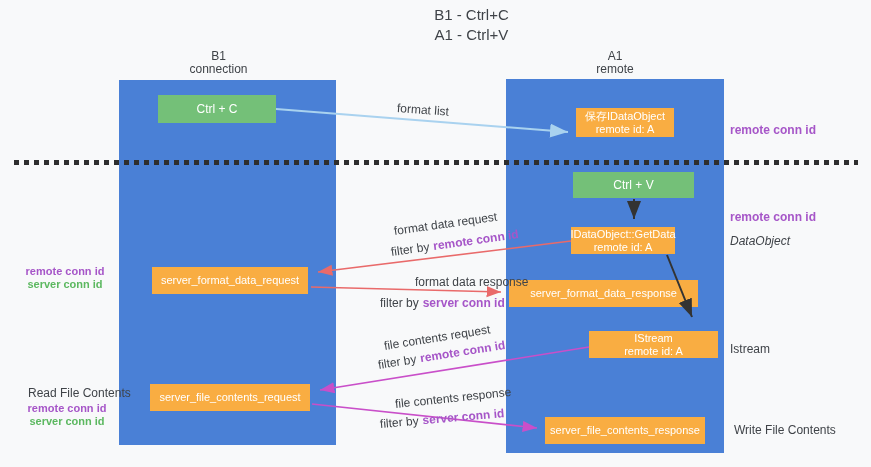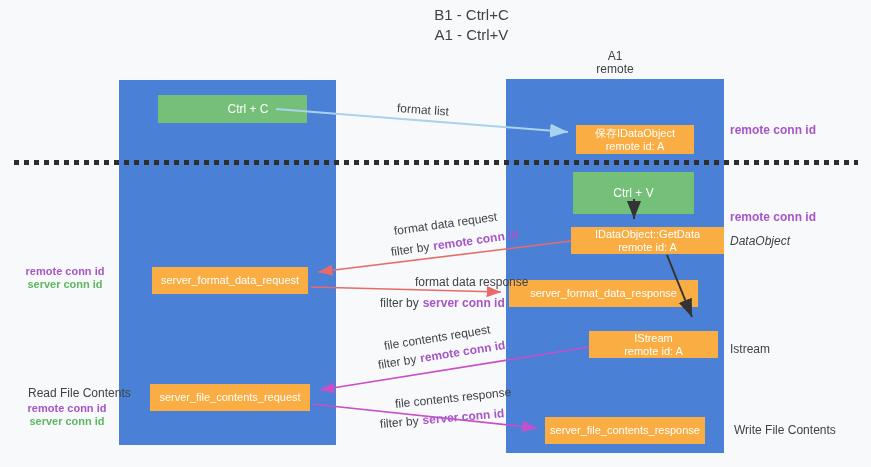--- a/index.html
+++ b/index.html
@@ -19,24 +19,24 @@
   #col-left{left:119px;top:80px;width:217px;height:365px;}
   #col-right{left:506px;top:79px;width:218px;height:374px;}
   
   #dash-line{left:14px;top:160px;width:844px;height:5px;z-index:6;
     background-image:repeating-linear-gradient(to right,#2e2e2e 0 5px,transparent 5px 10px);}
   
   .box{display:flex;flex-direction:column;align-items:center;justify-content:center;
     color:#fff;font-size:11px;line-height:13px;text-align:center;z-index:3;white-space:nowrap;}
   .green{background:#74c078;font-size:12px;}
   .orange{background:#f9ad42;}
-  #box-ctrl-c{left:158px;top:95px;width:118px;height:28px;padding-left:31px;}
-  #box-save-obj{left:576px;top:125px;width:118px;height:29px;}
-  #box-ctrl-v{left:573px;top:172px;width:121px;height:42px;}
-  #box-getdata{left:571px;top:227px;width:153px;height:27px;}
+  #box-ctrl-c{left:158px;top:95px;width:118px;height:28px;}
+  #box-save-obj{left:576px;top:108px;width:98px;height:29px;}
+  #box-ctrl-v{left:573px;top:172px;width:121px;height:26px;}
+  #box-getdata{left:571px;top:227px;width:104px;height:27px;}
   #box-fmt-req{left:152px;top:267px;width:156px;height:27px;text-align:center;}
   #box-fmt-res{left:509px;top:280px;width:189px;height:27px;}
   #box-istream{left:589px;top:331px;width:129px;height:27px;}
   #box-file-req{left:150px;top:384px;width:160px;height:27px;}
   #box-file-res{left:545px;top:417px;width:160px;height:27px;}
   
   .side{font-size:12px;white-space:nowrap;z-index:7;}
   .purple{color:#a656c8;font-weight:bold;}
   .greenlbl{color:#5cb860;font-weight:bold;}
   #lbl-remote-1{left:730px;top:123px;}
@@ -65,20 +65,24 @@
 </head>
 <body>
 
 <div id="canvas">
 
   <div class="abs" id="title">
     <div>B1 - Ctrl+C</div>
     <div>A1 - Ctrl+V</div>
   </div>
 
+  <div class="abs col-header" id="col-header-left">
+    <div>B1</div>
+    <div>connection</div>
+  </div>
   <div class="abs col-header" id="col-header-right">
     <div>A1</div>
     <div>remote</div>
   </div>
 
   <div class="abs col" id="col-left"></div>
   <div class="abs col" id="col-right"></div>
 
   <div class="abs" id="dash-line"></div>
 

